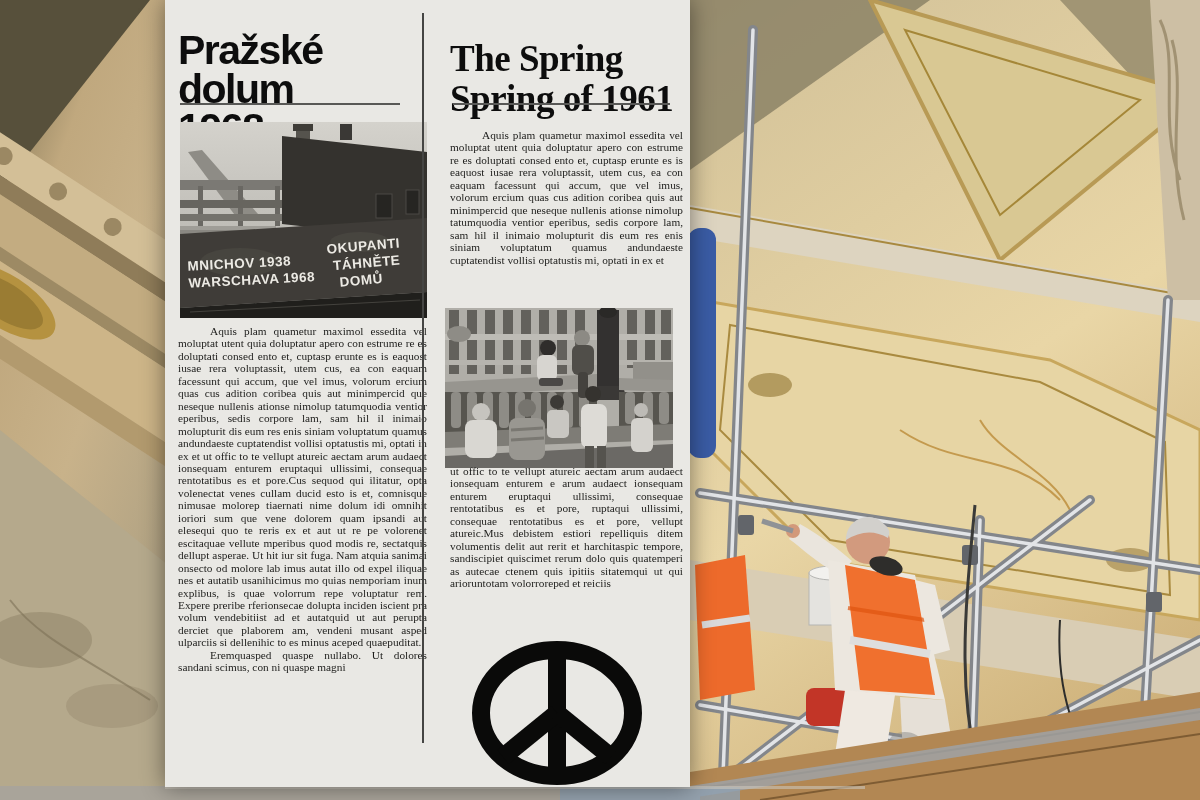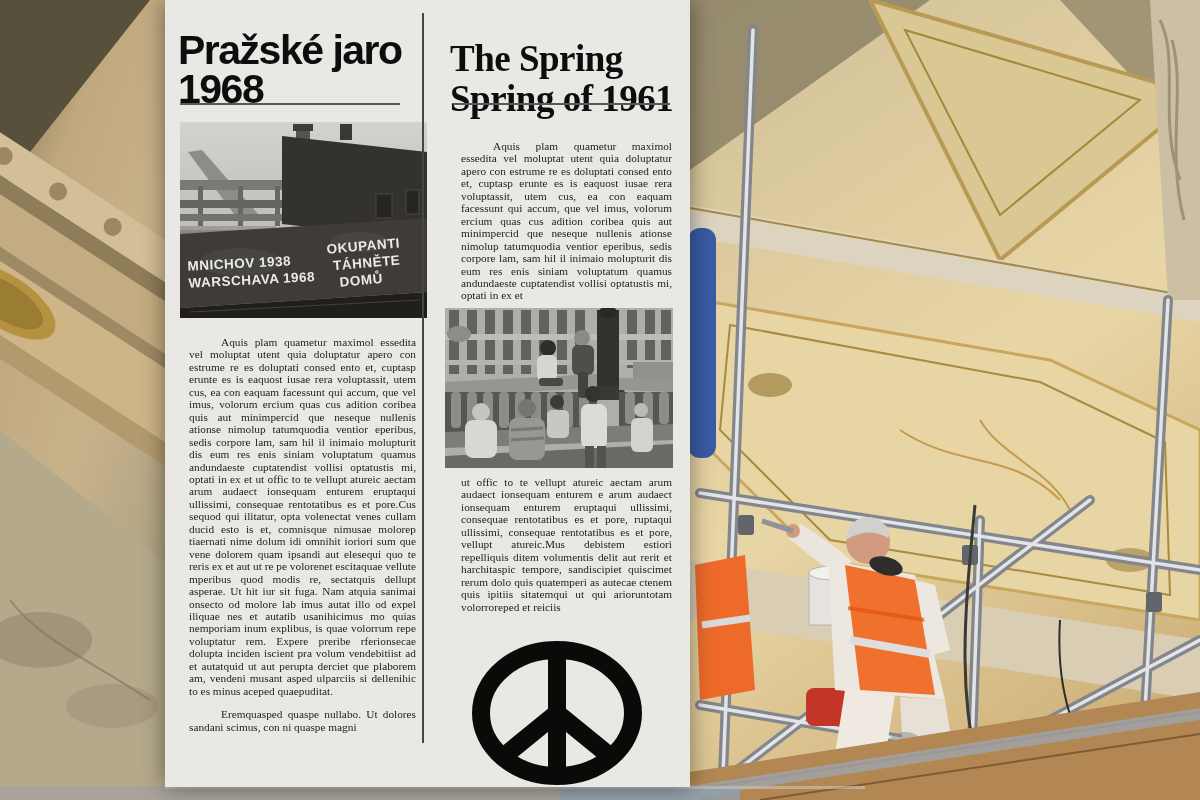--- a/index.html
+++ b/index.html
@@ -15,21 +15,21 @@
   .title-cs{left:13px;top:4px;width:252px;font-family:"Liberation Sans",sans-serif;font-weight:bold;
             font-size:41px;line-height:39px;letter-spacing:-1.5px;color:var(--title-text)}
   .title-en{left:285px;top:8px;width:238px;font-family:"Liberation Serif",serif;font-weight:bold;
             font-size:37px;line-height:40px;letter-spacing:-0.5px;color:var(--title-text)}
   .rule{height:2px;background:var(--rule)}
   .rule-left{left:15px;top:103px;width:220px}
   .rule-right{left:288px;top:103px;width:217px}
   .divider{left:257px;top:13px;width:2px;height:730px;background:var(--divider)}
   .bodytext{color:var(--body-text);font-size:11.3px;line-height:12.45px;text-align:justify;
             font-family:"Liberation Serif",serif}
-  .bodytext p{margin:11px;text-indent:32px}
+  .bodytext p{margin:0;text-indent:32px}
   .body-left{left:13px;top:325px;width:249px;height:462px;overflow:hidden}
   .para-r1{left:285px;top:129px;width:233px;height:176px;overflow:hidden}
   .para-r2{left:285px;top:465px;width:233px;height:162px;overflow:hidden}
   .para-r2 p{text-indent:0}
   .photo-left{left:15px;top:122px;width:247px;height:196px}
   .photo-right{left:280px;top:308px;width:228px;height:160px}
   .peace{left:306px;top:640px;width:172px;height:146px}
   .photo-left svg,.photo-right svg,.peace svg{display:block;width:100%;height:100%}
   .grf{font-family:"Liberation Sans",sans-serif;font-weight:bold;fill:#eceae4;letter-spacing:.5px}
 </style>
@@ -161,21 +161,21 @@
     <g>
       <rect x="0" y="786" width="700" height="14" fill="#a9a49a"></rect>
       <rect x="560" y="787" width="180" height="13" fill="#8ea0b2" opacity=".8"></rect>
       <rect x="165" y="786" width="700" height="3" fill="#c9c4ba" opacity=".6"></rect>
     </g>
   </svg>
 
   <div class="panel">
 
     <h1 class="abs title-cs">
-      <div>Pražské jaro</div>
+      <div>Pražské dolum</div>
       <div>1968</div>
     </h1>
     <div class="abs rule rule-left"></div>
 
     <div class="abs photo-left">
       <svg viewBox="0 0 247 196" preserveAspectRatio="none">
         <defs>
           <linearGradient id="gSky" x1="0" y1="0" x2="0" y2="1">
             <stop offset="0" stop-color="#d4d2cc"></stop>
               <stop offset="1" stop-color="#aeaca6"></stop>

